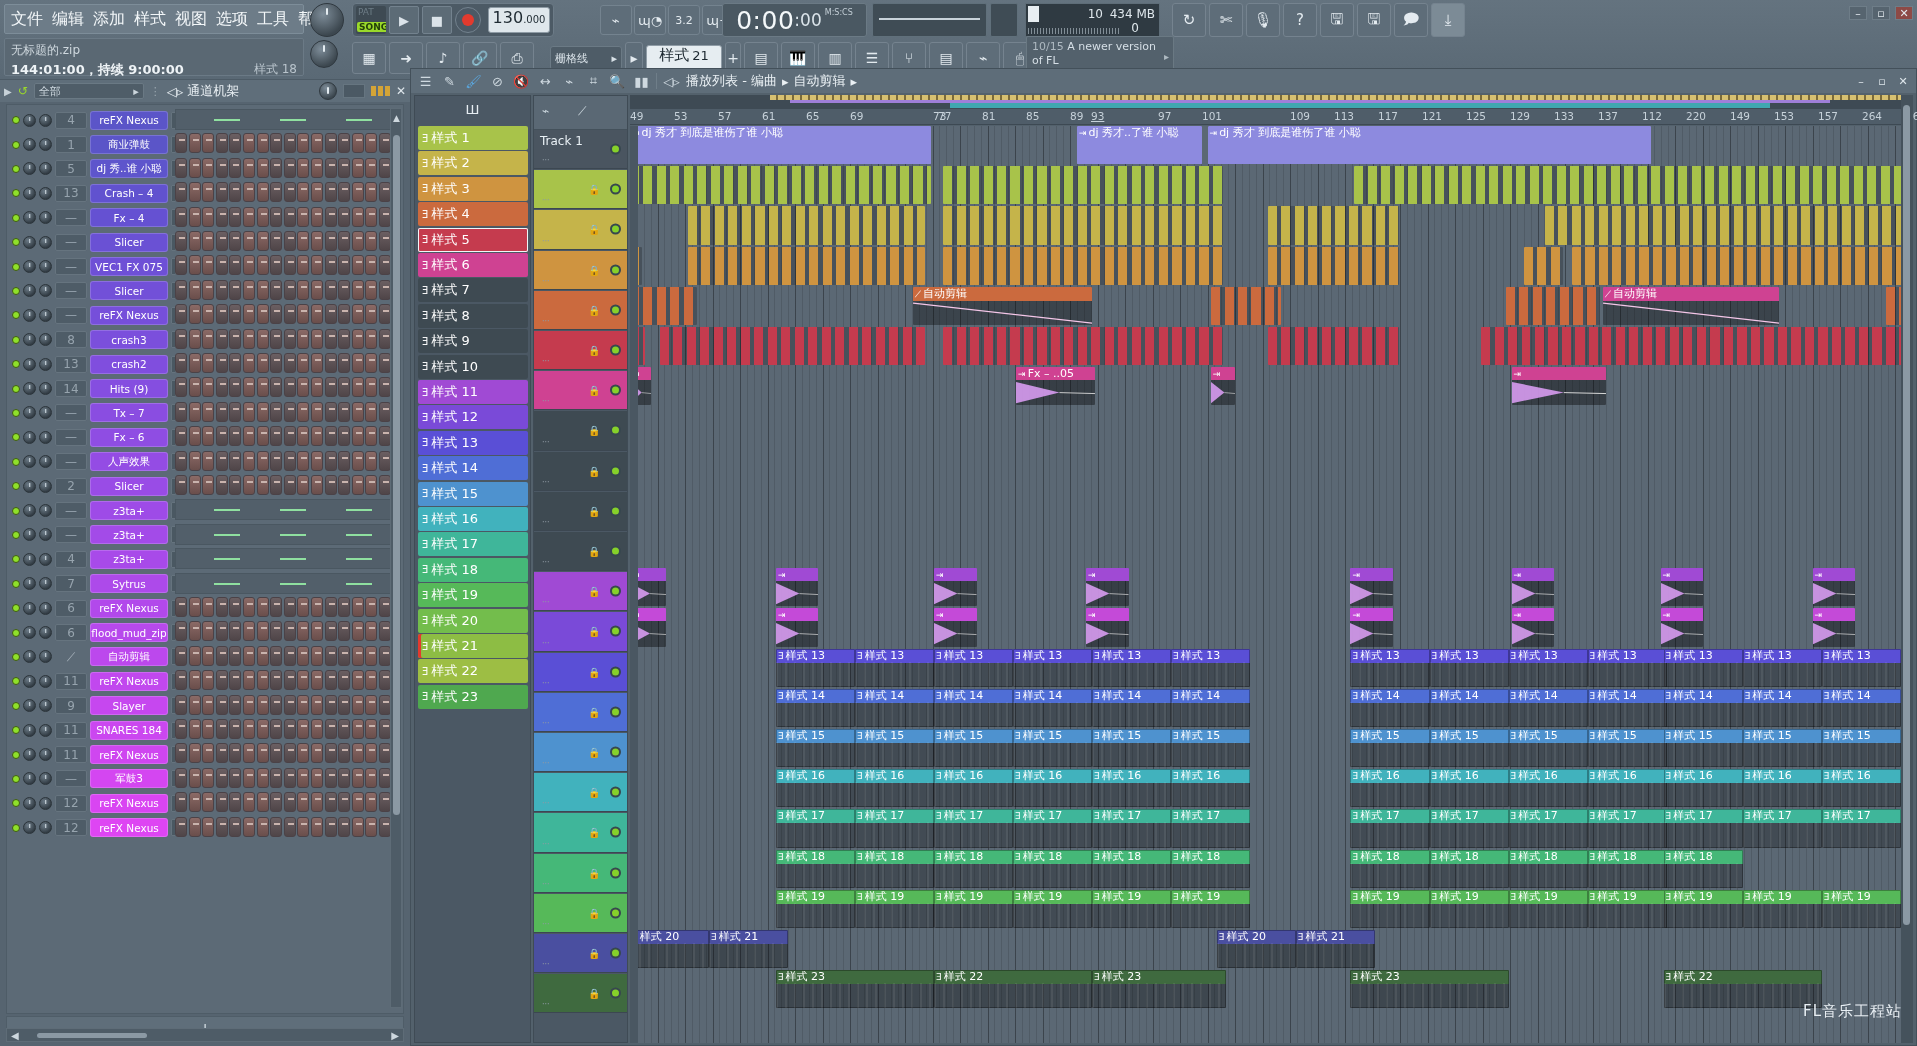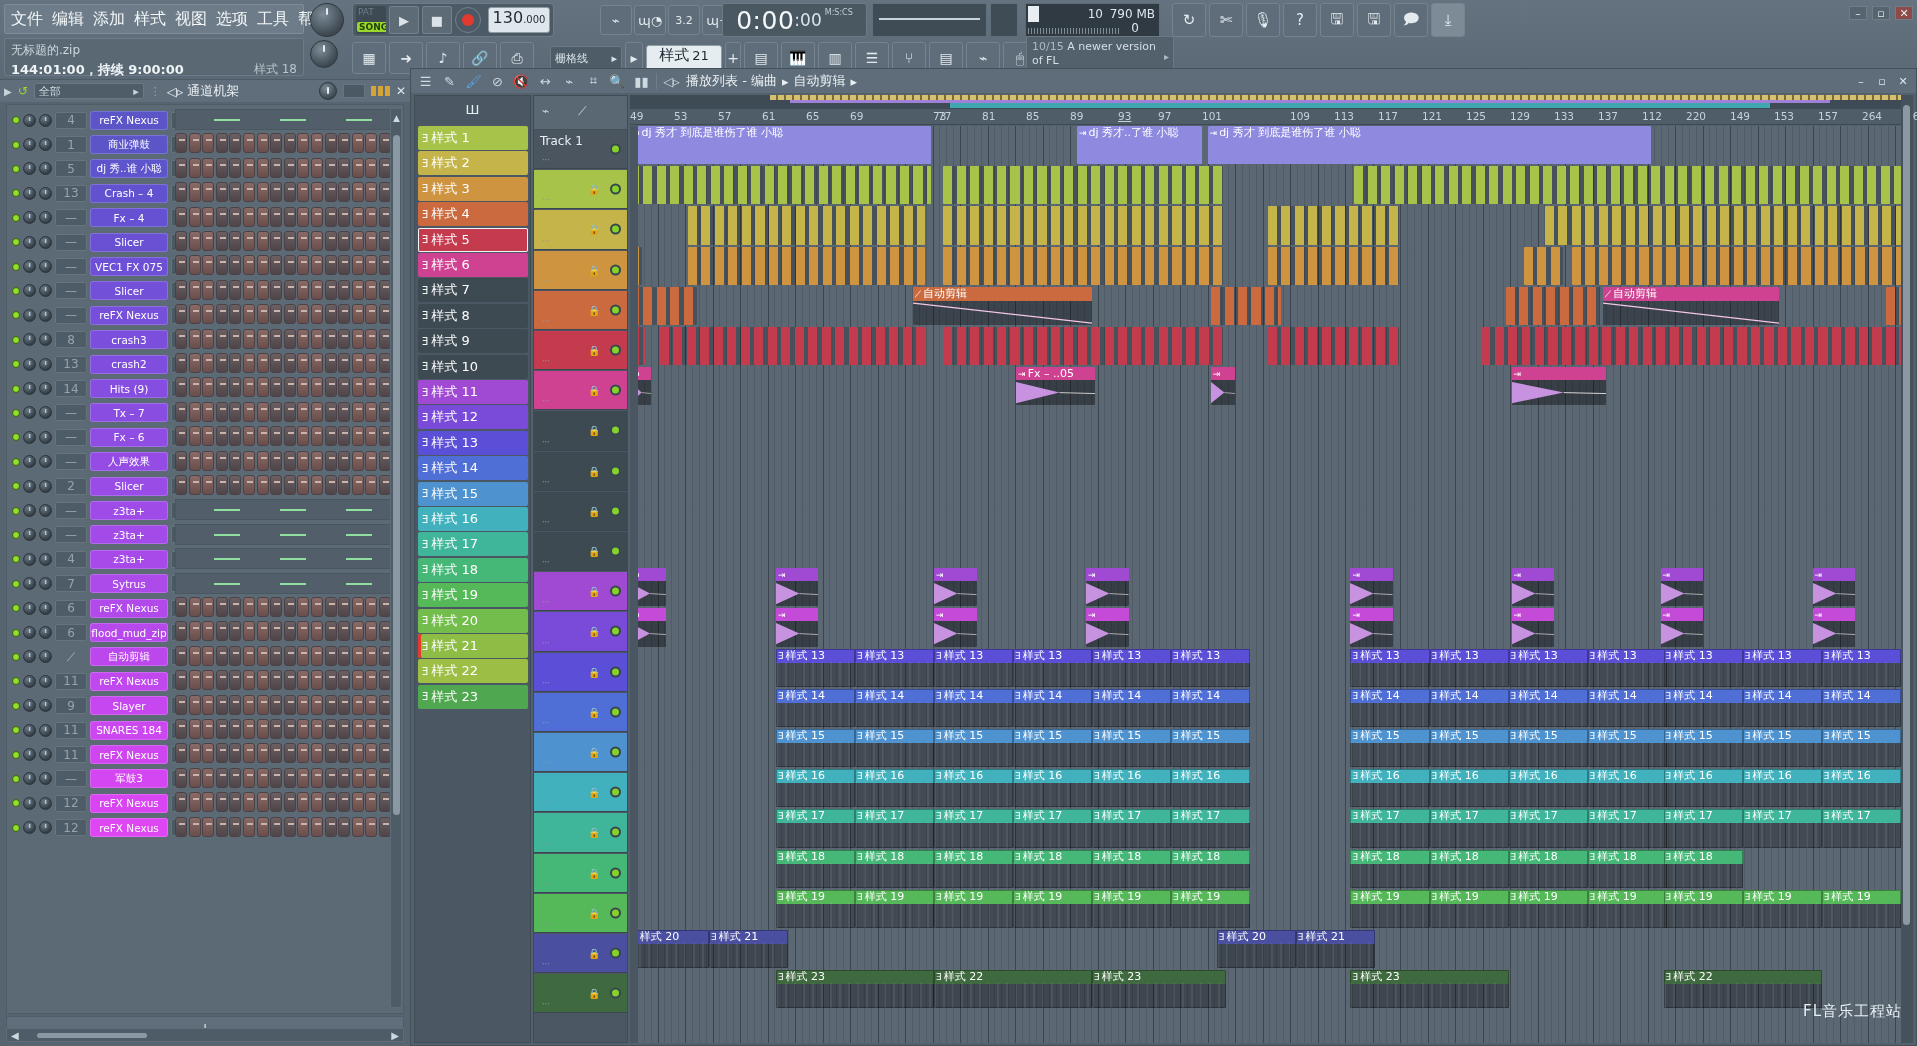--- a/index.html
+++ b/index.html
@@ -253,21 +253,21 @@
     </div>
 
     <div class="slot" style="left:872px;width:115px;">
         <i class="line"></i>
       </div>
     <div class="slot" style="left:990px;width:28px;"></div>
 
     <div class="meterbox">
       <i class="mb"></i>
       <span class="n1">10</span>
-      <span class="n2">790 MB</span>
+      <span class="n2">434 MB</span>
       <span class="n3">0</span>
       <i class="wave"></i>
     </div>
 
     <div class="rbtns">
       <div class="rbtn">↻</div>
       <div class="rbtn">✄</div>
       <div class="rbtn">🎙</div>
       <div class="rbtn">?</div>
       <div class="rbtn">🖫</div>
@@ -2191,21 +2191,21 @@
         <span style="left: 44px;">53</span>
         <span style="left: 88px;">57</span>
         <span style="left: 132px;">61</span>
         <span style="left: 176px;">65</span>
         <span style="left: 220px;">69</span>
         <span style="left: 272px; margin-left: 31px;">73</span>
         <span style="left: 308px;">77</span>
         <span style="left: 352px;">81</span>
         <span style="left: 396px;">85</span>
         <span style="left: 440px;">89</span>
-        <span style="left: 488px; text-decoration: underline;">93</span>
+        <span style="left: 461px; text-decoration: underline;">93</span>
         <span style="left: 528px;">97</span>
         <span style="left: 572px;">101</span>
         <span style="left: 616px; margin-top: 16px;">105</span>
         <span style="left: 660px;">109</span>
         <span style="left: 704px;">113</span>
         <span style="left: 748px;">117</span>
         <span style="left: 792px;">121</span>
         <span style="left: 836px;">125</span>
         <span style="left: 880px;">129</span>
         <span style="left: 924px;">133</span>

